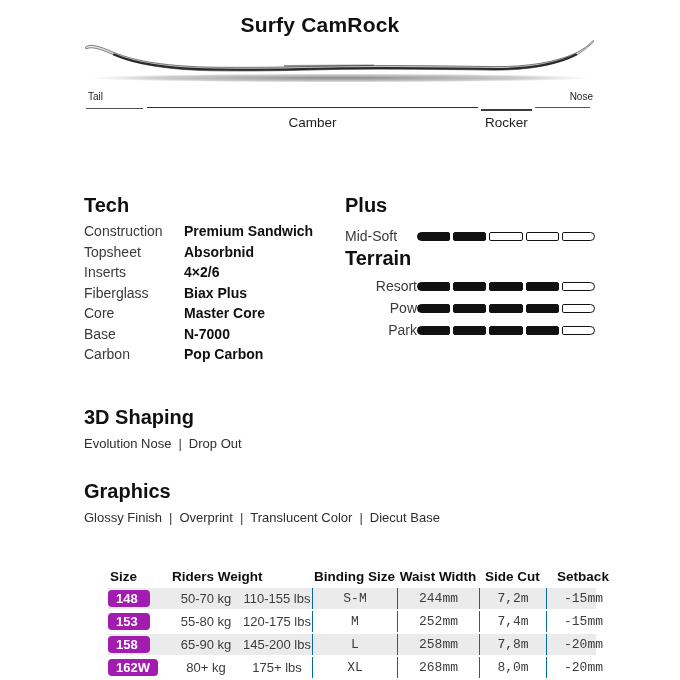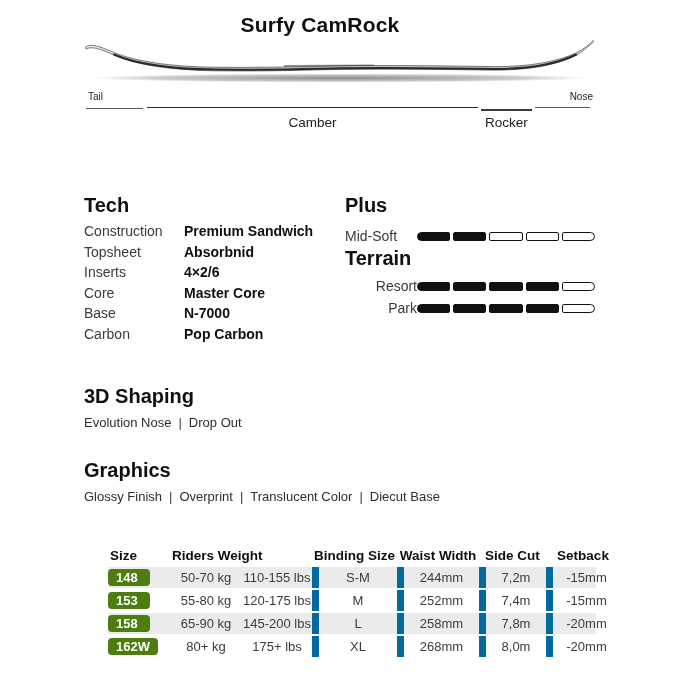--- a/index.html
+++ b/index.html
@@ -65,23 +65,23 @@
   .table{margin-top:40px;margin-left:24px;}
   .thead,.trow{display:grid;grid-template-columns:62px 72px 70px 85px 82px 67px 74px;}
   .thead{font-weight:700;font-size:13.5px;color:#0f0f0f;height:18px;align-items:end;}
   .th{text-align:center;}
   .th-size{text-align:left;padding-left:2px;}
   .th-weight{grid-column:2/4;text-align:left;padding-left:2px;}
   .tbody{margin-top:4px;}
   .trow{height:21px;margin-top:2px;align-items:center;font-size:13px;color:#3c3c3c;}
   .trow.stripe{background:#ebebeb;}
   .tcell{height:100%;display:flex;align-items:center;justify-content:center;box-sizing:border-box;}
-  .tcell.vline{border-left:7px solid #0369a1;}
+  .tcell.vline{border-left:1px solid #0369a1;font-family:Liberation Mono, monospace;}
   .size-cell{justify-content:flex-start;}
-  .badge{background:#4d7c0f;color:#fff;font-weight:700;font-size:13px;
+  .badge{background:#a21caf;color:#fff;font-weight:700;font-size:13px;
     border-radius:4px;padding:0 8px;height:17px;display:inline-flex;
     align-items:center;min-width:26px;}
 </style>
 </head>
 <body>
 
 <div class="page">
 
   <div class="title">Surfy CamRock</div>
 
@@ -136,20 +136,24 @@
           </div>
           <div class="spec-row">
             <span class="spec-label">Topsheet</span>
             <span class="spec-value">Absorbnid</span>
           </div>
           <div class="spec-row">
             <span class="spec-label">Inserts</span>
             <span class="spec-value">4×2/6</span>
           </div>
           <div class="spec-row">
+            <span class="spec-label">Fiberglass</span>
+            <span class="spec-value">Biax Plus</span>
+          </div>
+          <div class="spec-row">
             <span class="spec-label">Core</span>
             <span class="spec-value">Master Core</span>
           </div>
           <div class="spec-row">
             <span class="spec-label">Base</span>
             <span class="spec-value">N-7000</span>
           </div>
           <div class="spec-row">
             <span class="spec-label">Carbon</span>
             <span class="spec-value">Pop Carbon</span>
@@ -167,20 +171,30 @@
             <div class="seg"></div>
             <div class="seg"></div>
             <div class="seg last"></div>
           </div>
         </div>
 
       <h2 class="sec terrain-head">Terrain</h2>
       <div class="terrain-rows">
           <div class="terrain-row">
             <span class="bar-label">Resort</span>
+            <div class="bar">
+              <div class="seg fill first"></div>
+              <div class="seg fill"></div>
+              <div class="seg fill"></div>
+              <div class="seg fill"></div>
+              <div class="seg last"></div>
+            </div>
+          </div>
+          <div class="terrain-row">
+            <span class="bar-label">Pow</span>
             <div class="bar">
               <div class="seg fill first"></div>
               <div class="seg fill"></div>
               <div class="seg fill"></div>
               <div class="seg fill"></div>
               <div class="seg last"></div>
             </div>
           </div>
           <div class="terrain-row">
             <span class="bar-label">Park</span>

